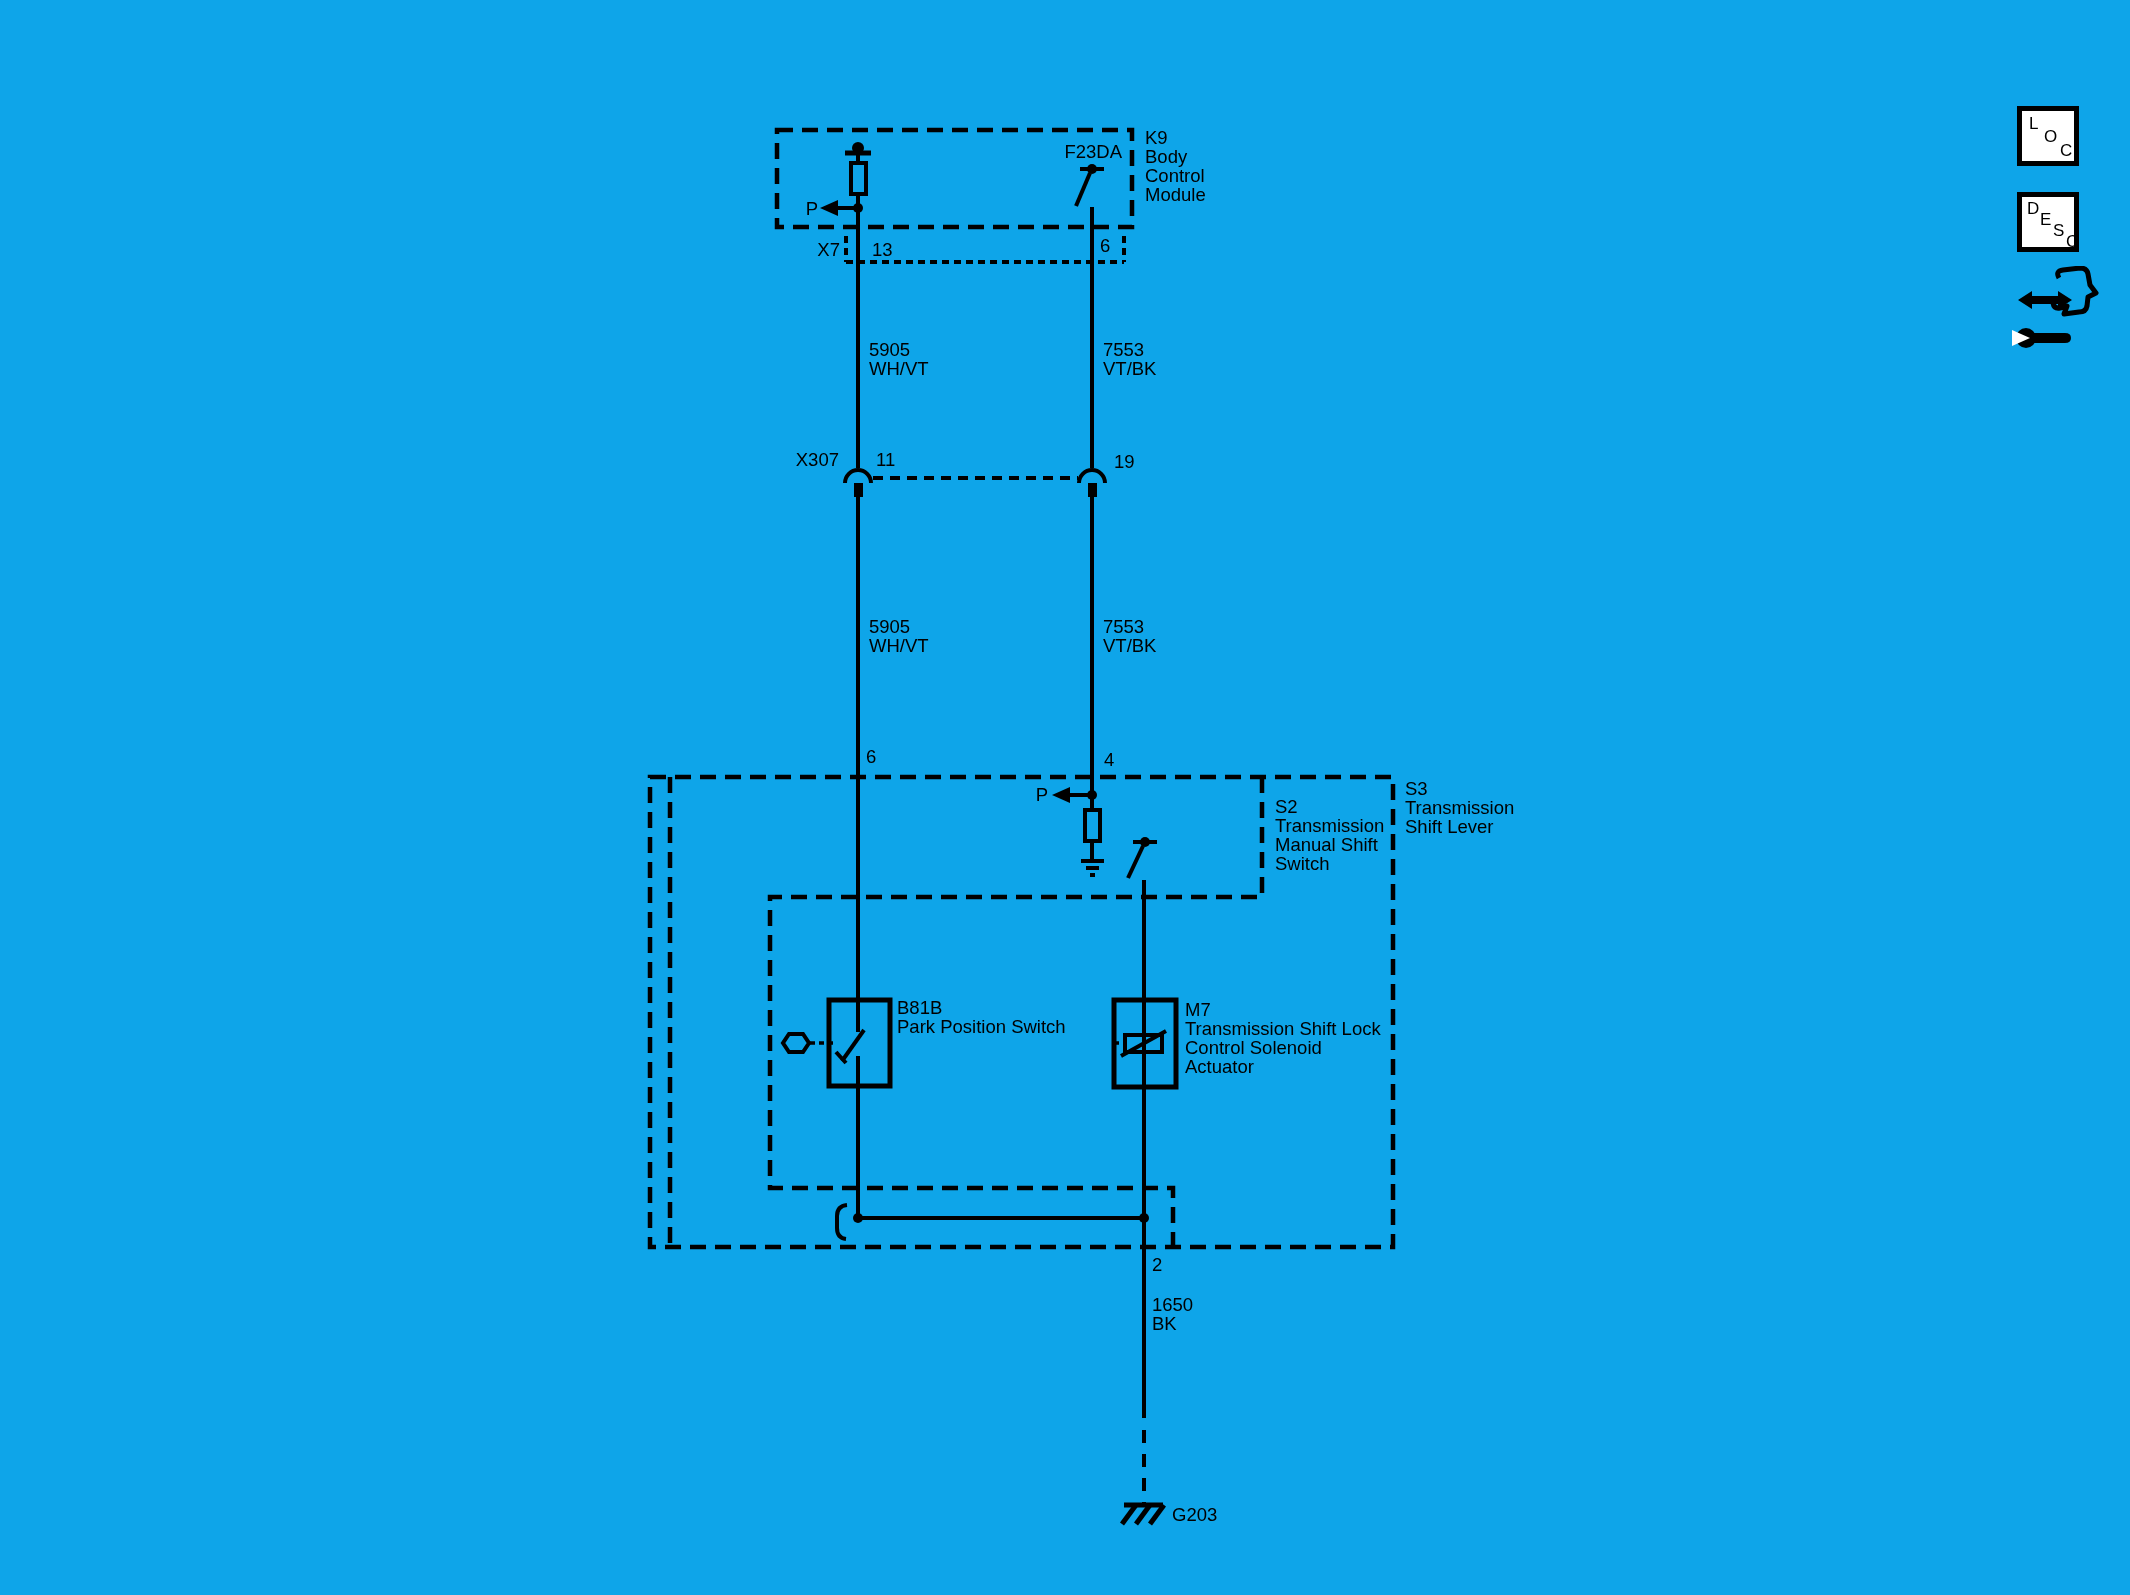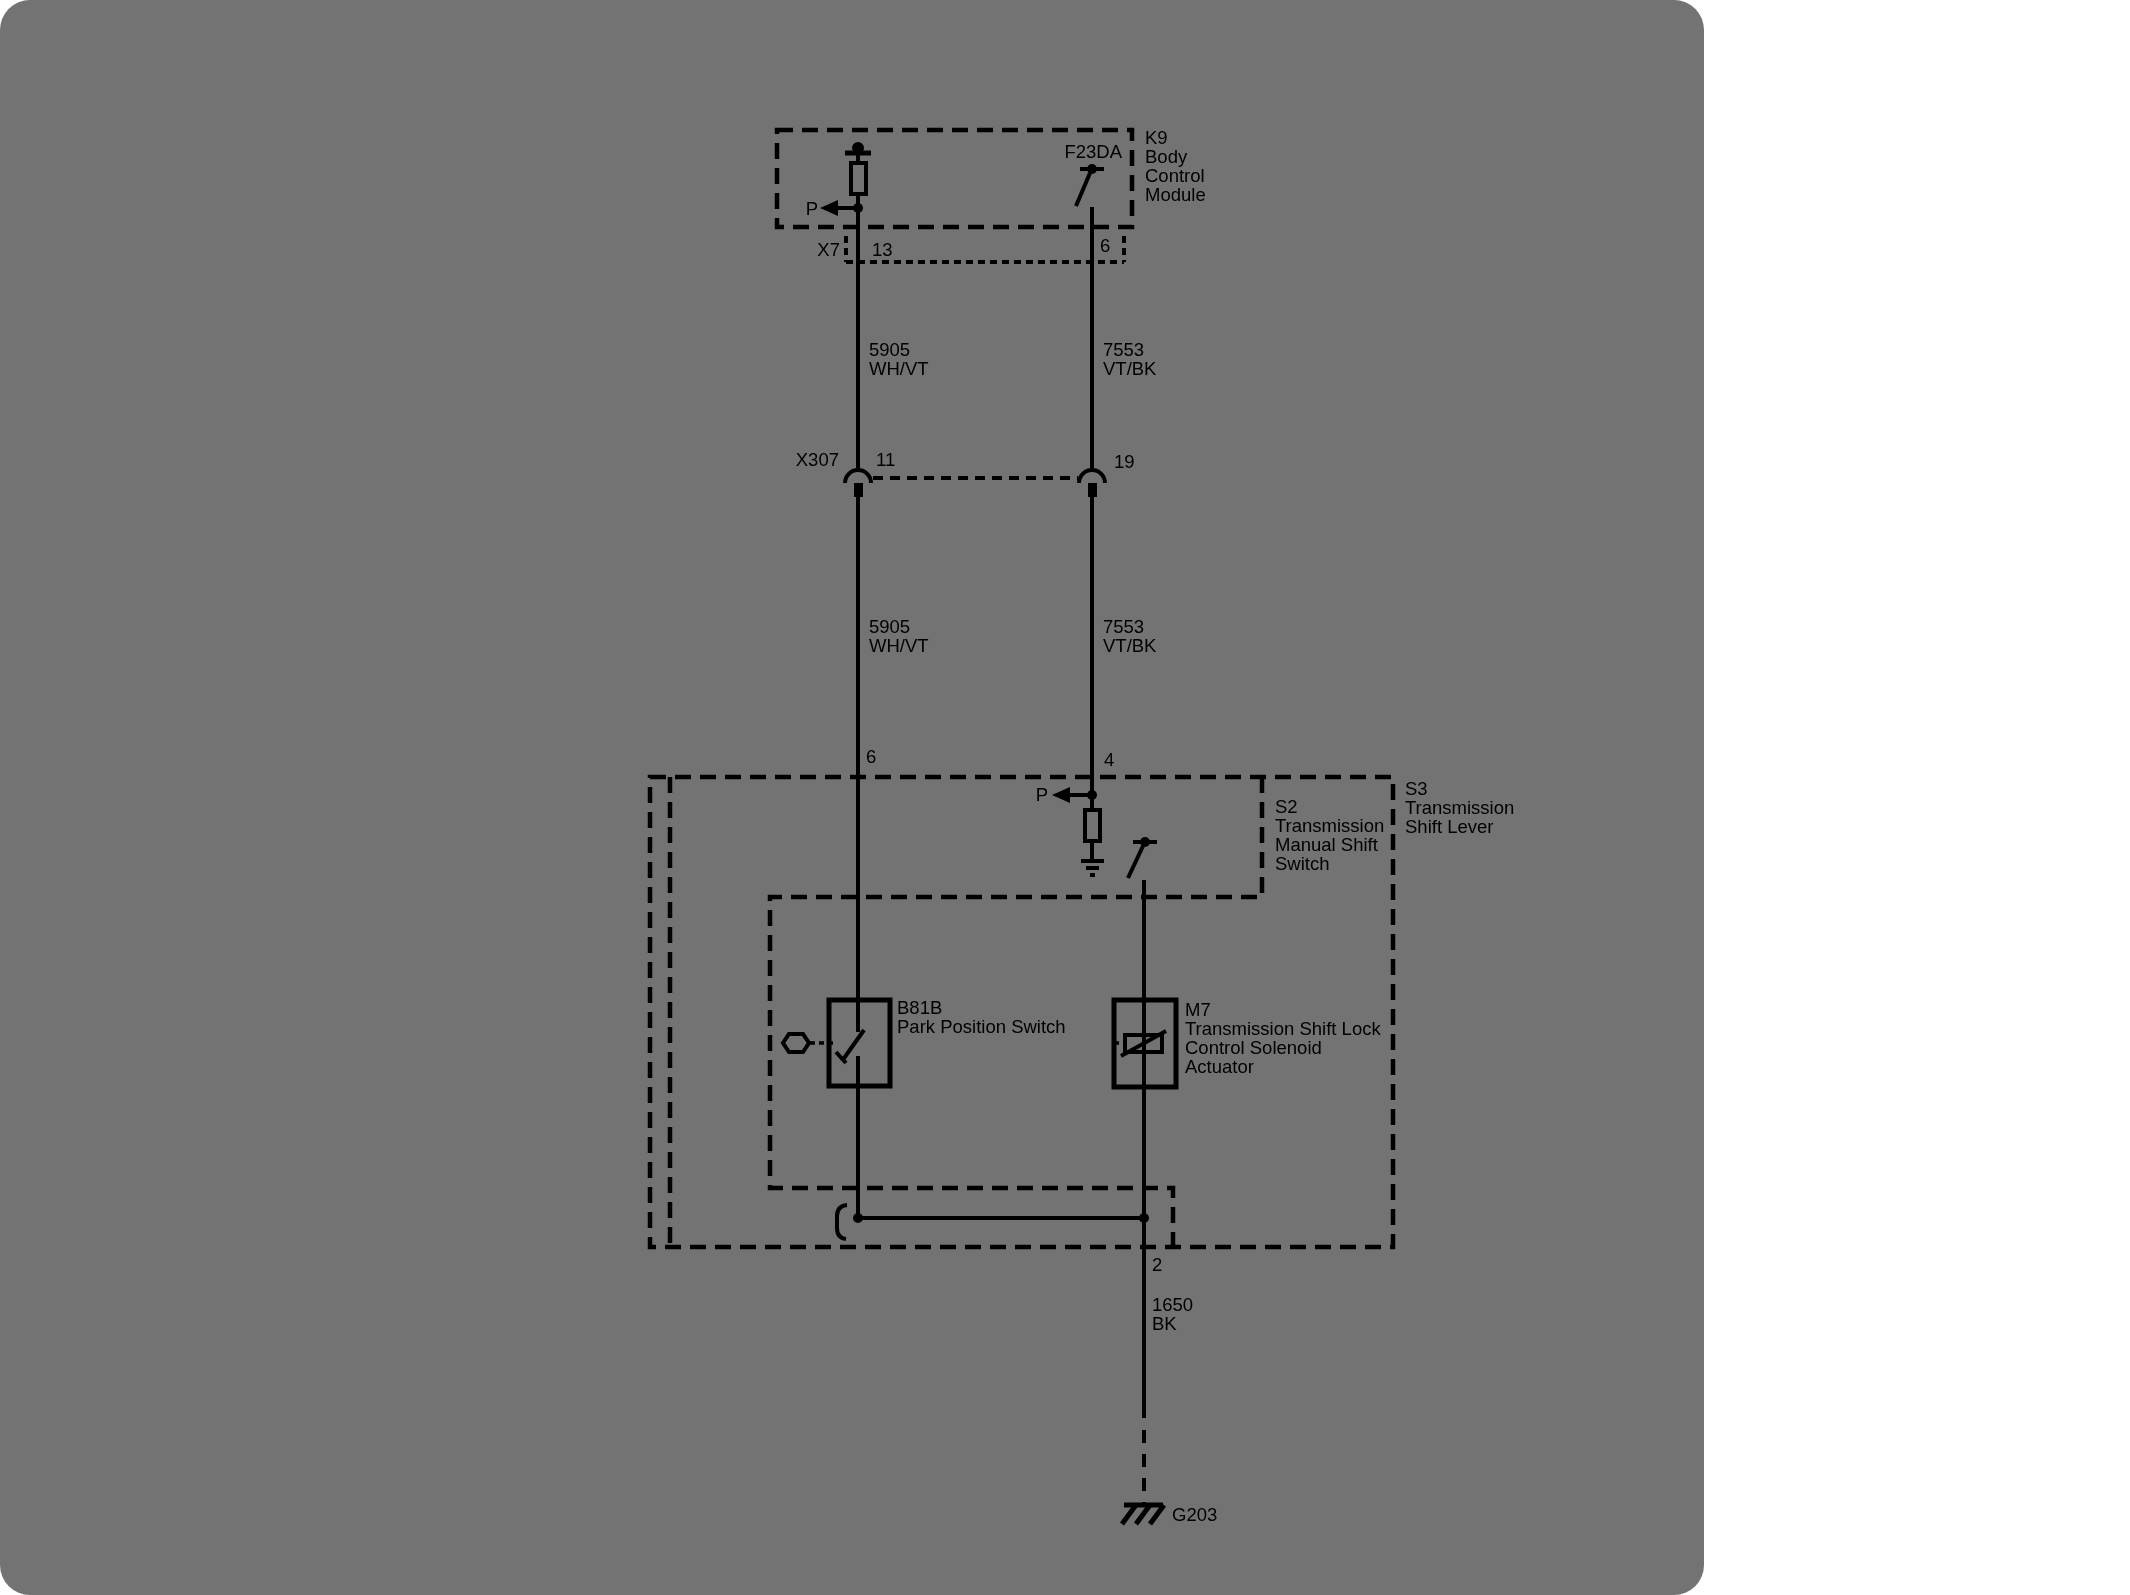--- a/index.html
+++ b/index.html
@@ -4,24 +4,23 @@
 <style>
   * { box-sizing: border-box; }
   html, body { margin: 0; padding: 0; }
   body {
     width: 2130px; height: 1595px;
     background: #ffffff;
     font-family: "Liberation Sans", "DejaVu Sans", sans-serif;
   }
   .canvas {
     position: relative;
-    width: 1704px; height: 1595px;
-    background: #737373;
+    width: 2130px; height: 1595px;
+    background: #0ea5e9;
     overflow: hidden;
-    border-radius: 30px;
   }
   svg.schematic { position: absolute; left: 0; top: 0; }
   svg text {
     font-family: "Liberation Sans", "DejaVu Sans", sans-serif;
     font-size: 18.5px;
     fill: #000000;
   }
   .wire { stroke: #000; stroke-width: 4; fill: none; }
   .wire-thick { stroke: #000; stroke-width: 5; fill: none; }
   .comp-box-dashed { stroke: #000; stroke-width: 4.5; fill: none; stroke-dasharray: 16 9; }

